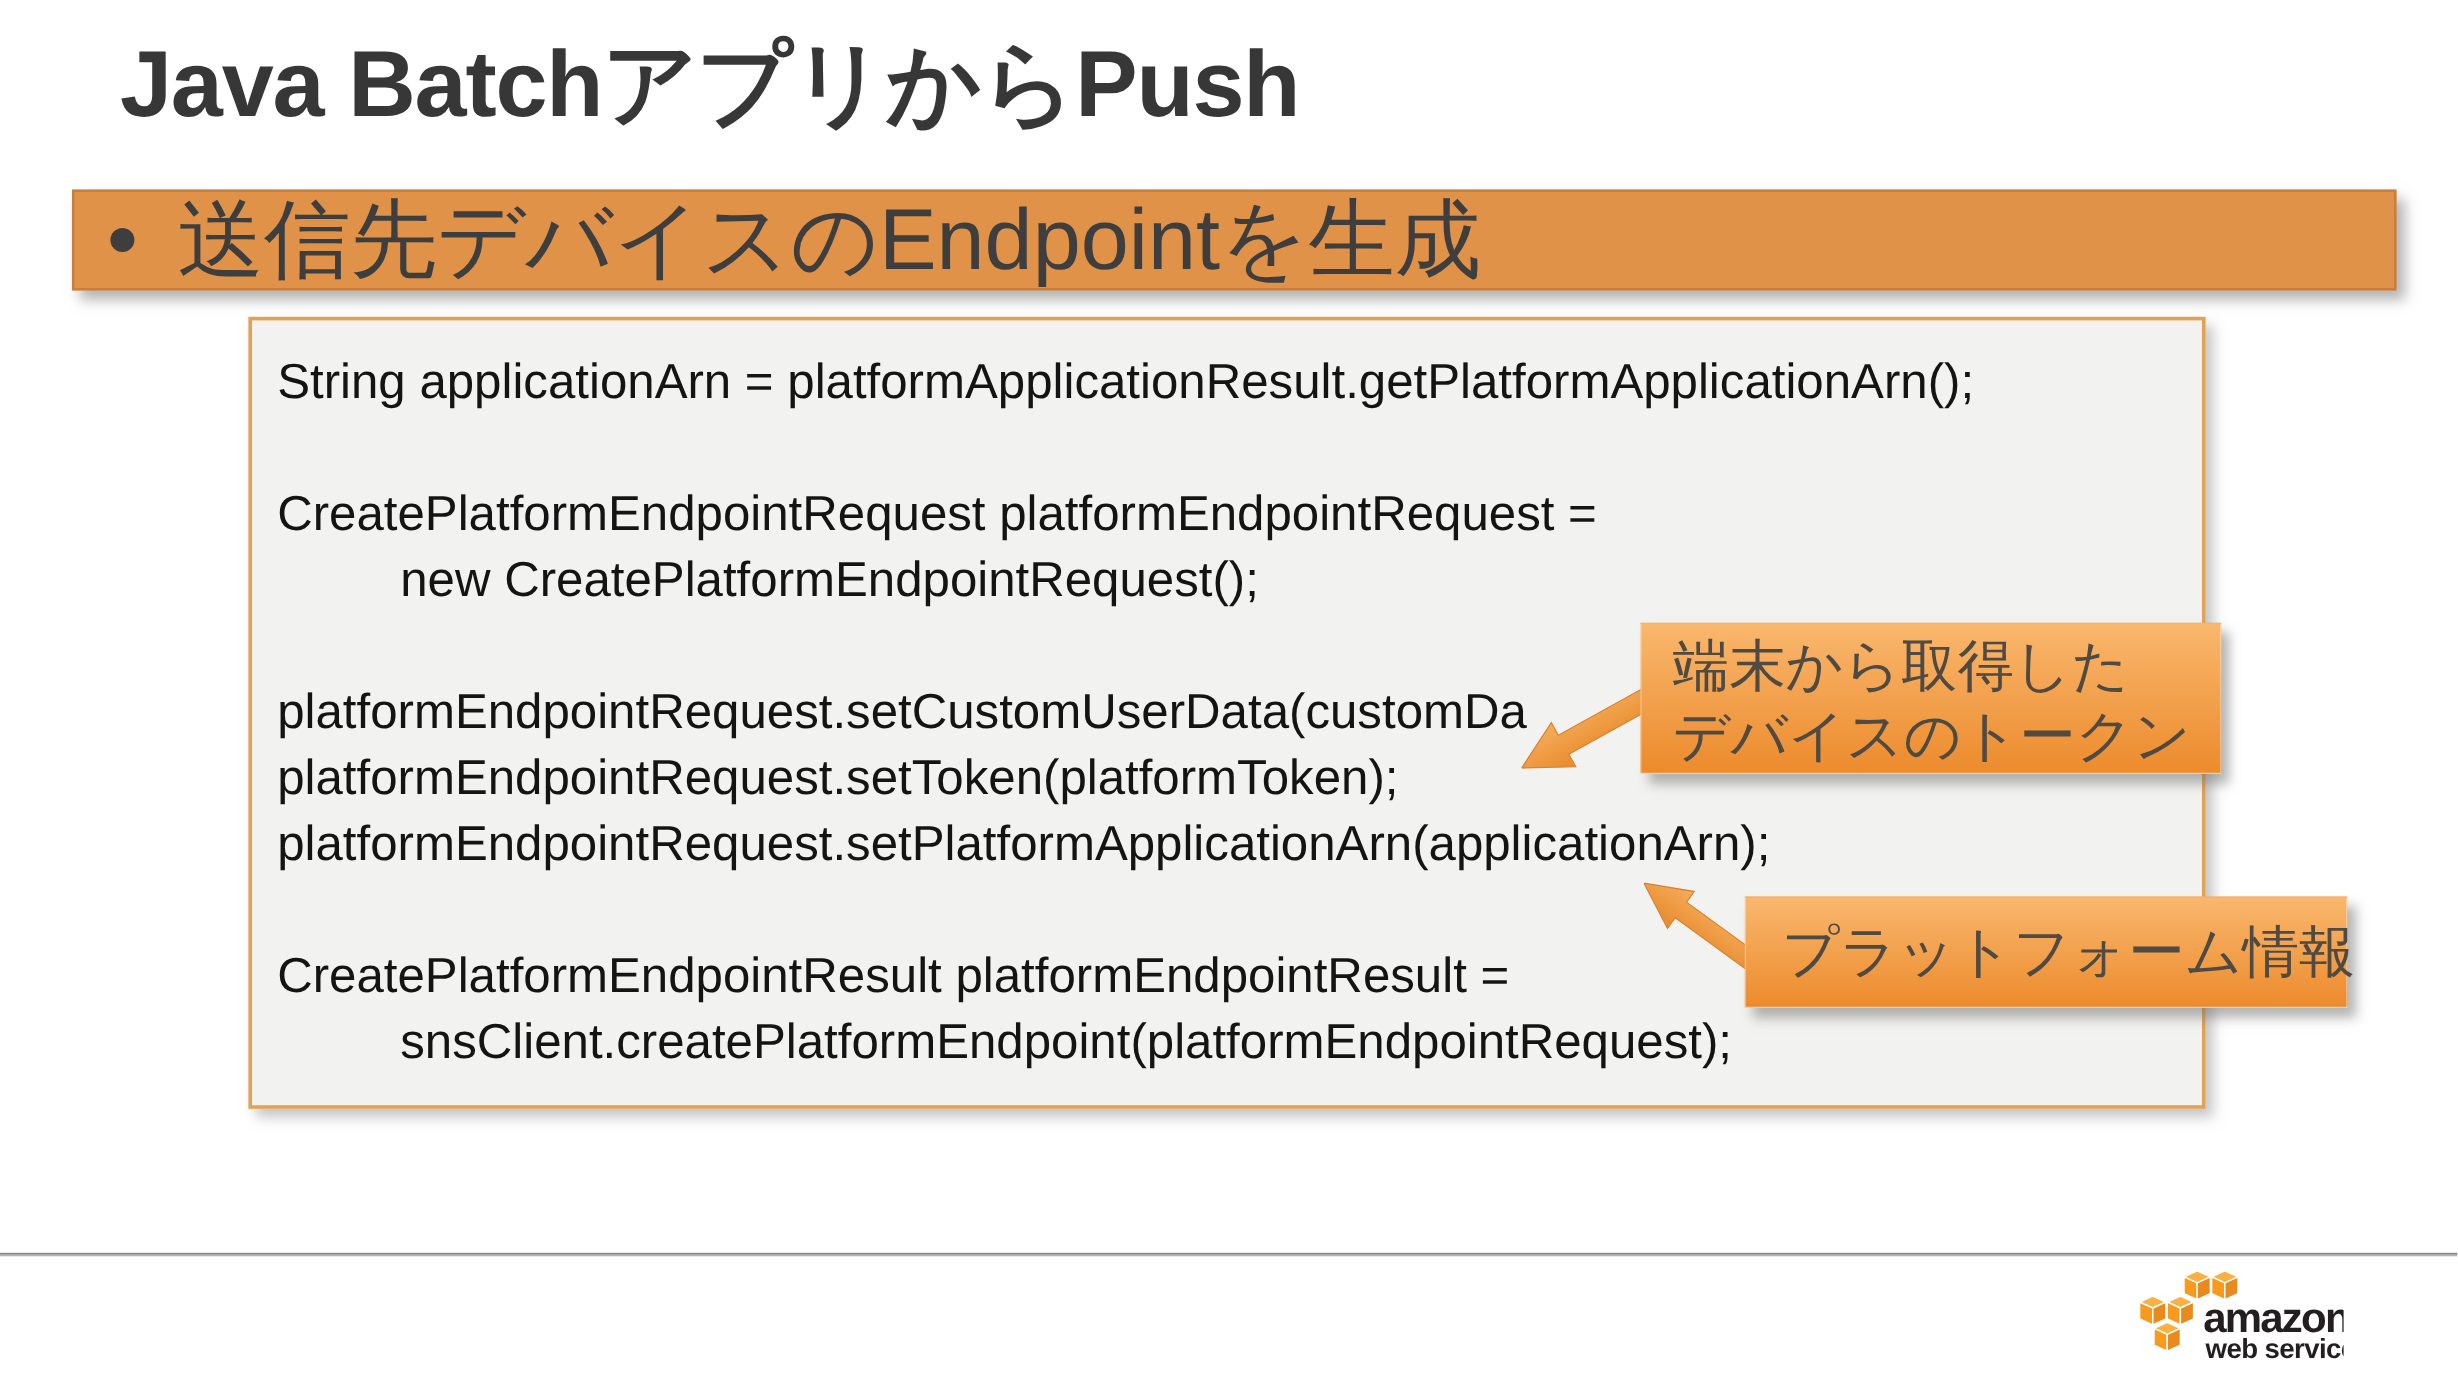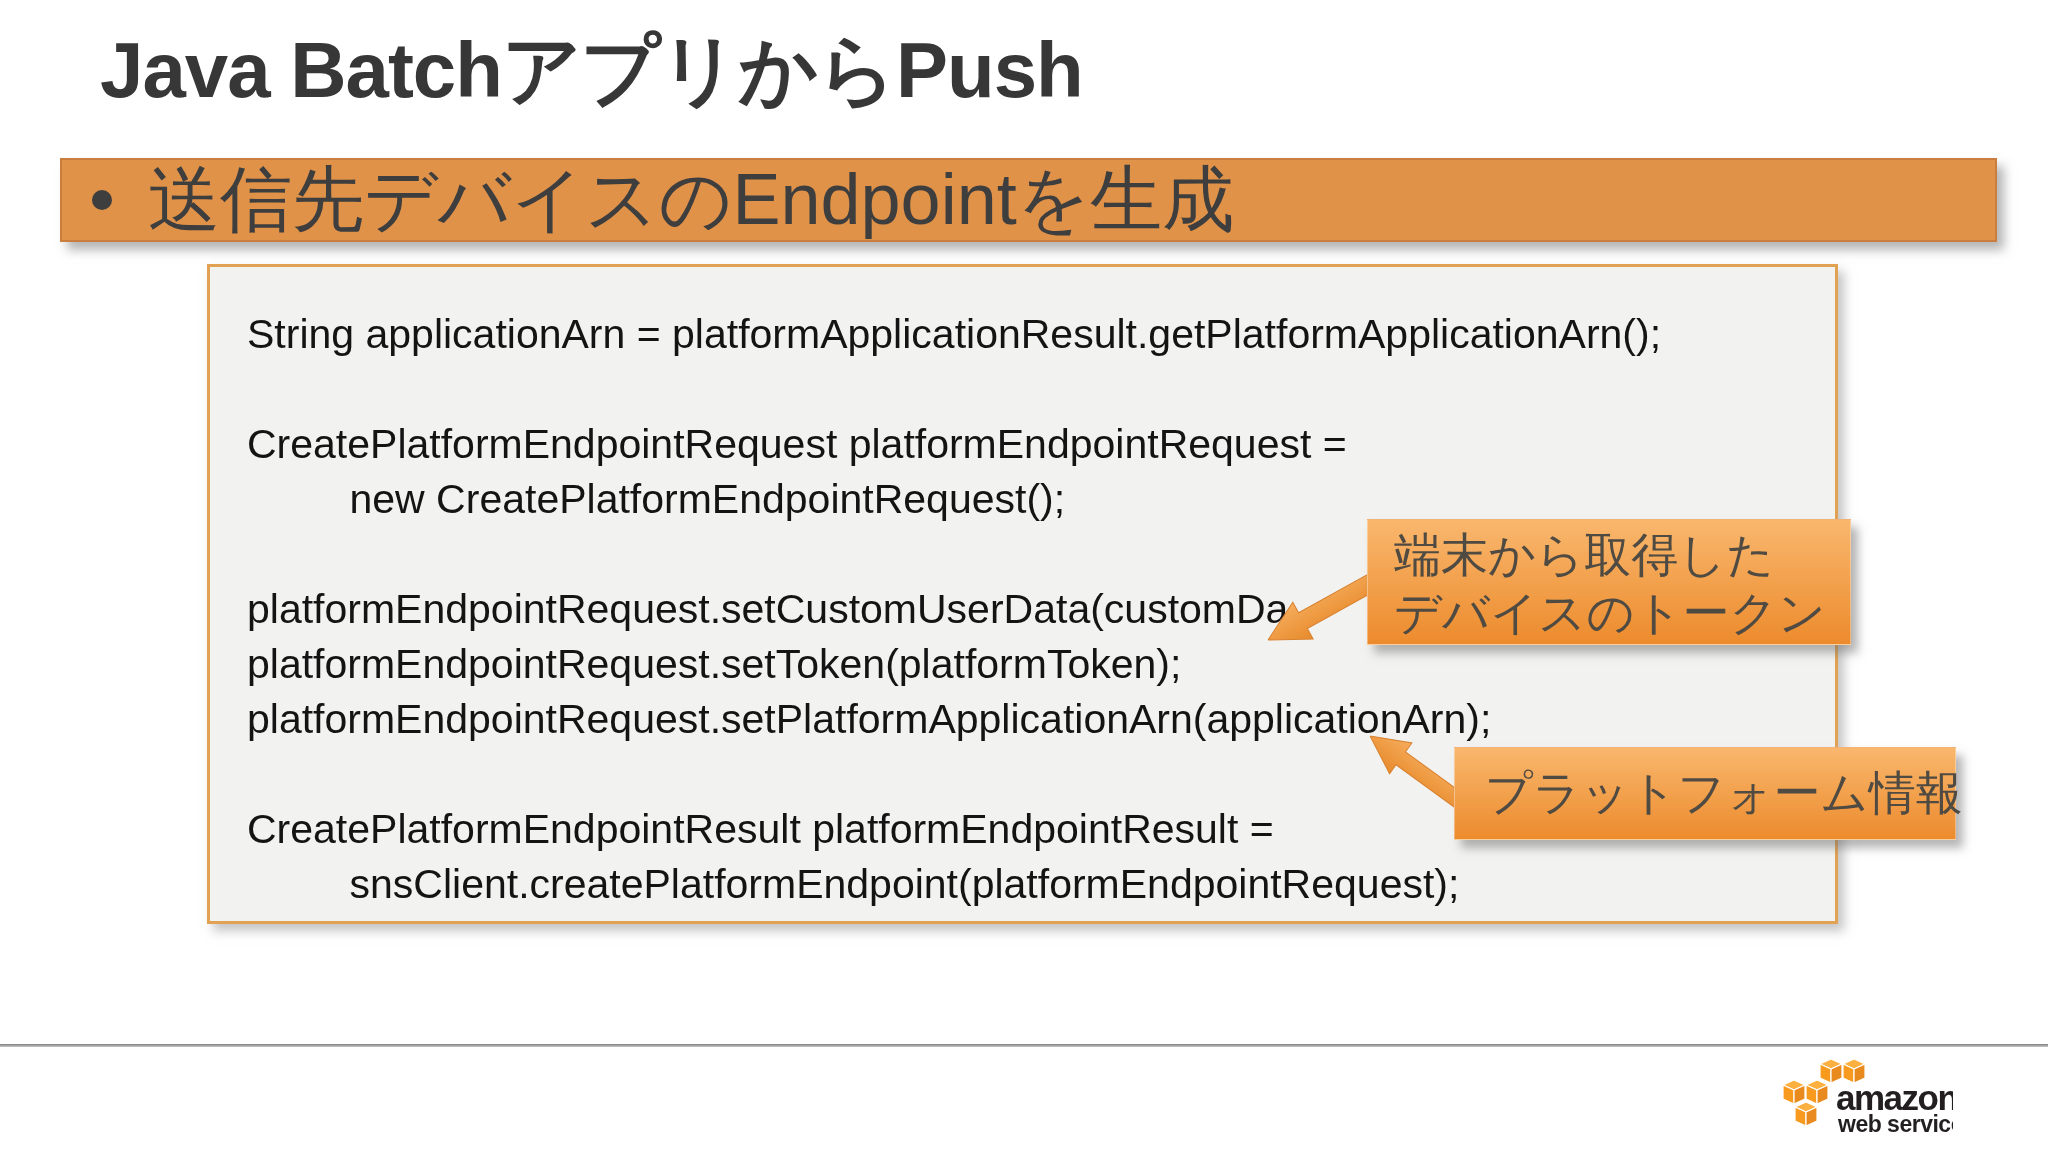--- a/index.html
+++ b/index.html
@@ -17,21 +17,21 @@
           box-shadow:7px 8px 10px rgba(120,120,120,.55);
           display:flex;align-items:center;}
   .banner .dot{width:20px;height:20px;border-radius:50%;background:#3e3e3e;
                margin-left:30px;flex:0 0 auto;}
   .banner .btext{margin-left:36px;font-size:72px;color:#3e3e3e;white-space:nowrap;}
 
   
   .codebox{position:absolute;left:207px;top:264px;width:1631px;height:660px;
            background:#f2f2f1;border:3px solid #e1a254;box-sizing:border-box;
            box-shadow:6px 7px 10px rgba(140,140,140,.5);z-index:1;}
-  .codebox pre{margin:16px;padding:24px 0 0 21px;font-family:"Liberation Sans", sans-serif;
+  .codebox pre{margin:0;padding:24px 0 0 21px;font-family:"Liberation Sans", sans-serif;
                font-size:41px;line-height:55px;color:#141414;white-space:pre;}
 
   
   .callout{position:absolute;z-index:3;box-sizing:border-box;
            background:linear-gradient(#f9b76d,#ec8b2d);
            border:1px solid rgba(255,255,255,.35);
            box-shadow:7px 8px 9px rgba(110,110,110,.5);
            color:#4f4a42;}
   .callout-1{left:1367px;top:519px;width:484px;height:126px;
              font-size:47px;line-height:58px;padding:6px 0 0 26px;white-space:pre-line;}

